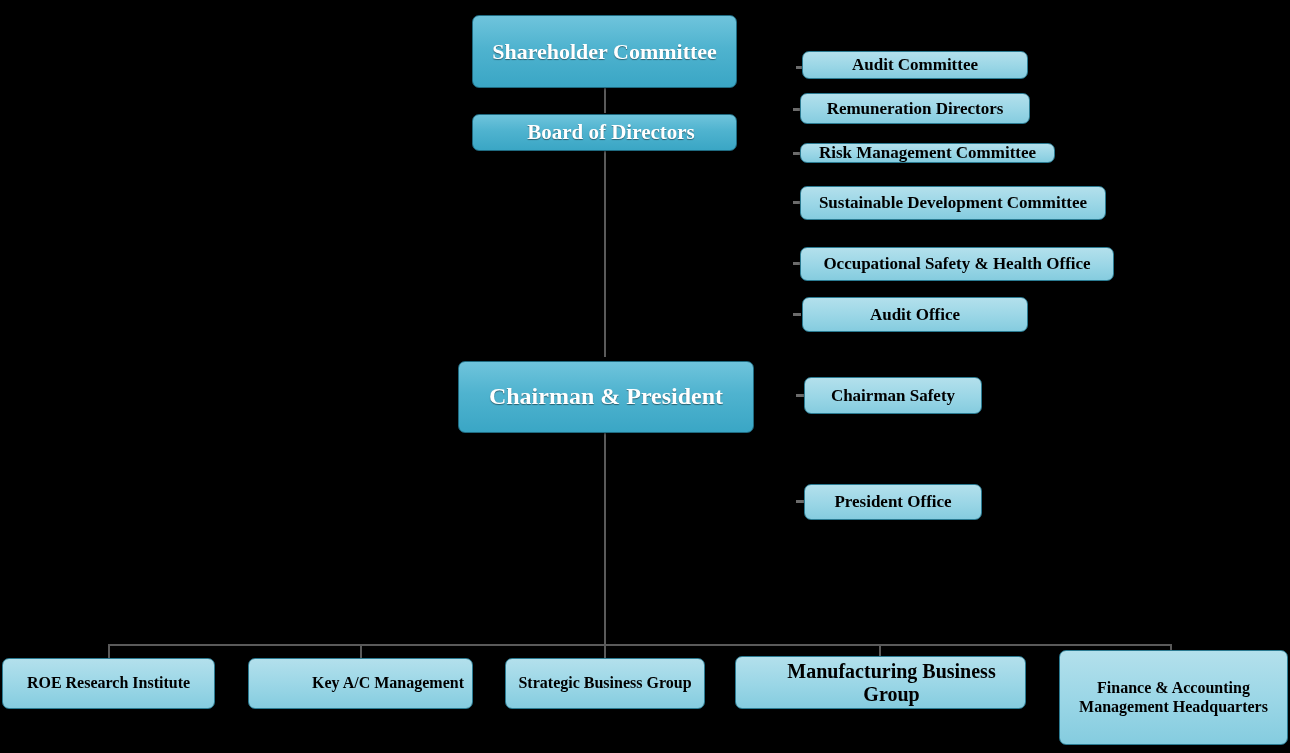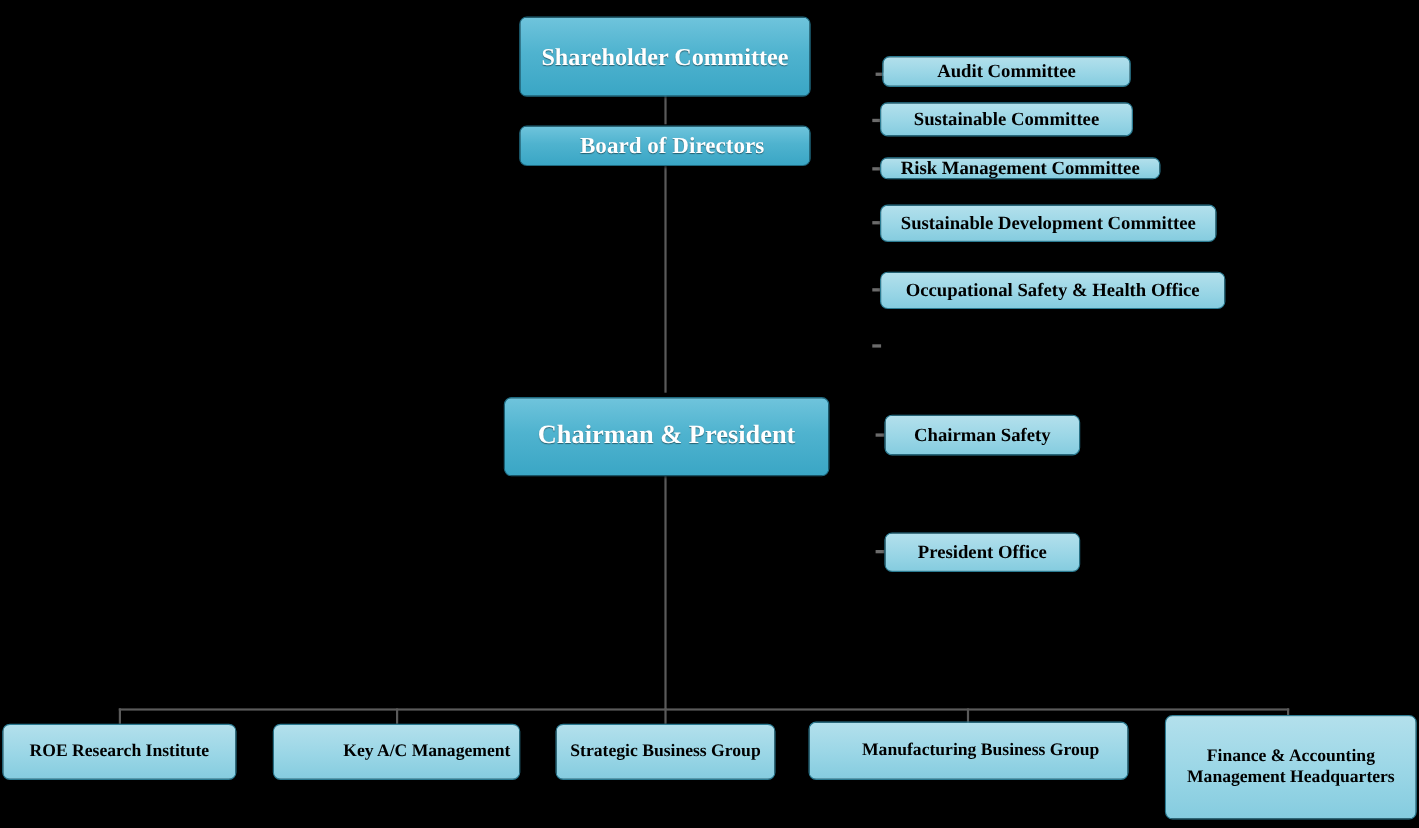--- a/index.html
+++ b/index.html
@@ -91,35 +91,38 @@
 
   <div class="node primary" style="left:458px; top:361px; width:296px; height:72px; font-size:24px;">
     <span>Chairman &amp; President</span>
   </div>
 
   <div class="node light" style="left:802px; top:51px; width:226px; height:28px; font-size:17px;">
     <span>Audit Committee</span>
   </div>
 
   <div class="node light" style="left:800px; top:93px; width:230px; height:31px; font-size:17px;">
-    <span>Sustainable Committee</span>
+    <span>Remuneration Directors</span>
   </div>
 
   <div class="node light" style="left:800px; top:143px; width:255px; height:20px; font-size:17px;">
     <span>Risk Management Committee</span>
   </div>
 
   <div class="node light" style="left:800px; top:186px; width:306px; height:34px; font-size:17px;">
     <span>Sustainable Development Committee</span>
   </div>
 
   <div class="node light" style="left:800px; top:247px; width:314px; height:34px; font-size:17px;">
     <span>Occupational Safety &amp; Health Office</span>
   </div>
 
+  <div class="node light" style="left:802px; top:297px; width:226px; height:35px; font-size:17px;">
+    <span>Audit Office</span>
+  </div>
 
   <div class="node light" style="left:804px; top:377px; width:178px; height:37px; font-size:17px;">
     <span>Chairman Safety</span>
   </div>
 
   <div class="node light" style="left:804px; top:484px; width:178px; height:36px; font-size:17px;">
     <span>President Office</span>
   </div>
 
   <div class="node light" style="left:2px; top:658px; width:213px; height:51px; font-size:16px;">
@@ -127,21 +130,21 @@
   </div>
 
   <div class="node light" style="left:248px; top:658px; width:225px; height:51px; font-size:16px;justify-content:flex-end;">
     <span>Key A/C Management</span>
   </div>
 
   <div class="node light" style="left:505px; top:658px; width:200px; height:51px; font-size:16px;">
     <span>Strategic Business Group</span>
   </div>
 
-  <div class="node light" style="left:735px; top:656px; width:291px; height:53px; font-size:16px;padding-left:30px;">
+  <div class="node light" style="left:735px; top:656px; width:291px; height:53px; font-size:20px;padding-left:30px;">
     <span>Manufacturing Business Group</span>
   </div>
 
   <div class="node light" style="left:1059px; top:650px; width:229px; height:95px; font-size:16px; white-space:pre-line;">
     <span>Finance &amp; Accounting
 Management Headquarters</span>
   </div>
 
 </div>
 

